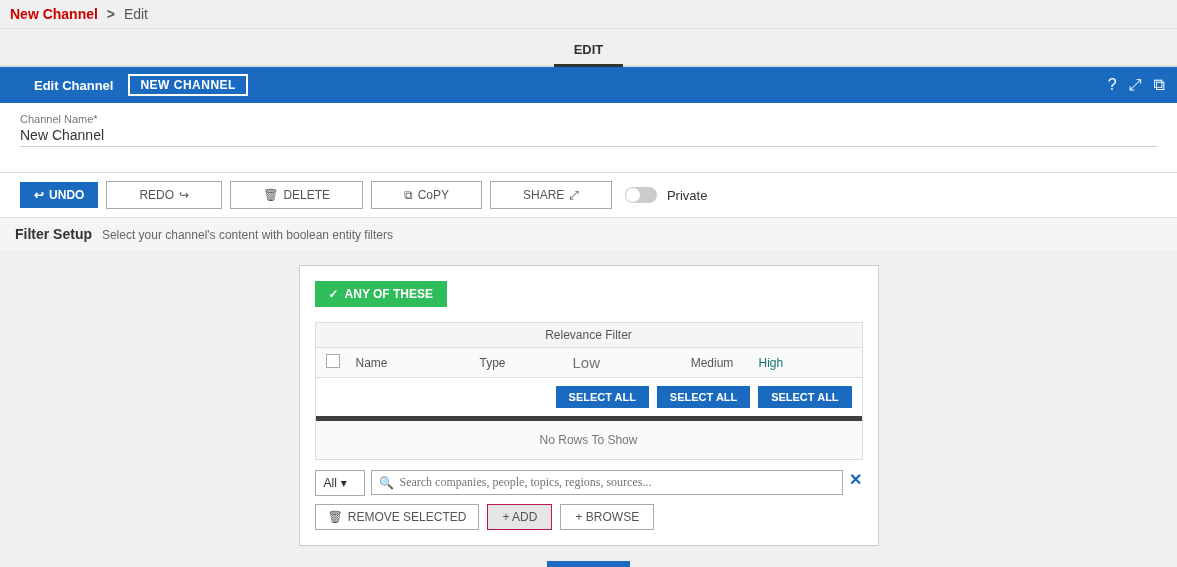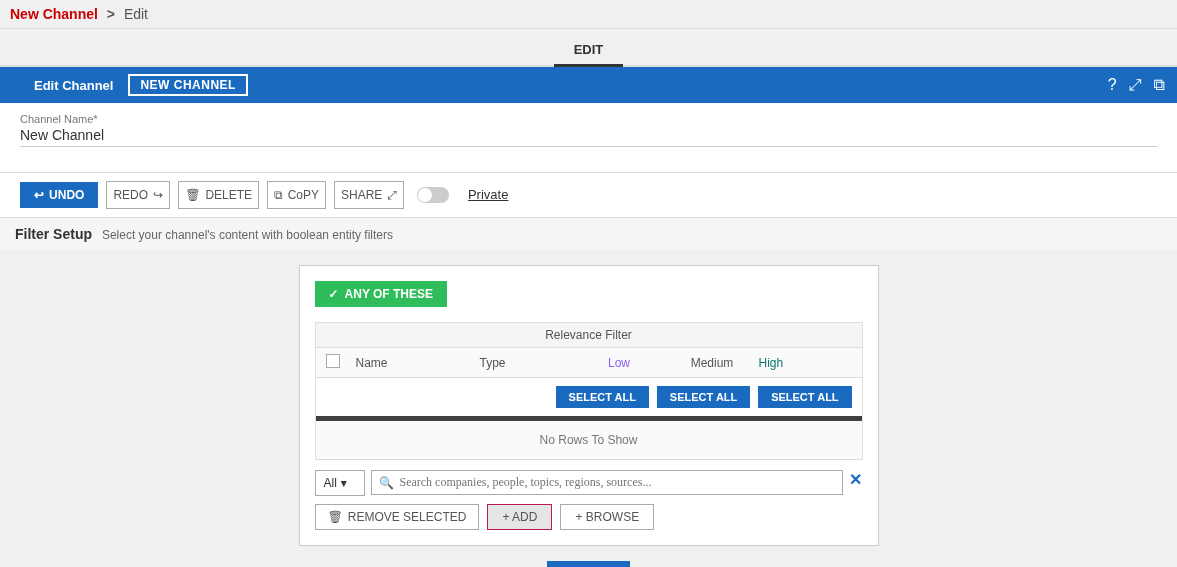--- a/index.html
+++ b/index.html
@@ -146,33 +146,32 @@
       font-weight: bold;
       cursor: pointer;
       display: flex;
       align-items: center;
       gap: 5px;
     }
     .btn-outline {
       background: white;
       color: #555;
       border: 1px solid #aaa;
-      padding: 6px 6px;
+      padding: 6px 32px;
       font-size: 12px;
       cursor: pointer;
       display: flex;
       align-items: center;
       gap: 5px;
     }
     .private-toggle {
       display: flex;
-      align-items: flex-start;
-      gap: 19px;
+      align-items: center;
+      gap: 10px;
       margin-left: 5px;
-      text-decoration: underline;
     }
     .toggle-switch {
       width: 32px;
       height: 16px;
       background: #ccc;
       border-radius: 8px;
       position: relative;
       cursor: pointer;
     }
     .toggle-switch::after {
@@ -254,21 +253,21 @@
     .table-header-row {
       display: flex;
       align-items: center;
       padding: 6px 10px;
       border-bottom: 1px solid #ddd;
       background: #fafafa;
     }
     .col-check { width: 30px; }
     .col-name { flex: 2; font-size: 12px; color: #555; }
     .col-type { flex: 1.5; font-size: 12px; color: #555; }
-    .col-low { flex: 1.5; font-size: 12px; color: #8b5cf6; text-align: center; }
+    .col-low { flex: 1.5; font-size: 15px; color: #737373; text-align: left; }
     .col-medium { flex: 1.5; font-size: 12px; color: #555; text-align: center; }
     .col-high { flex: 1.5; font-size: 12px; color: #0f766e; }
 
     .select-all-row {
       display: flex;
       align-items: flex-end;
       padding: 8px 10px;
       border-bottom: 5px solid #404040;
     }
     .select-all-spacer { flex: 3.5; }

